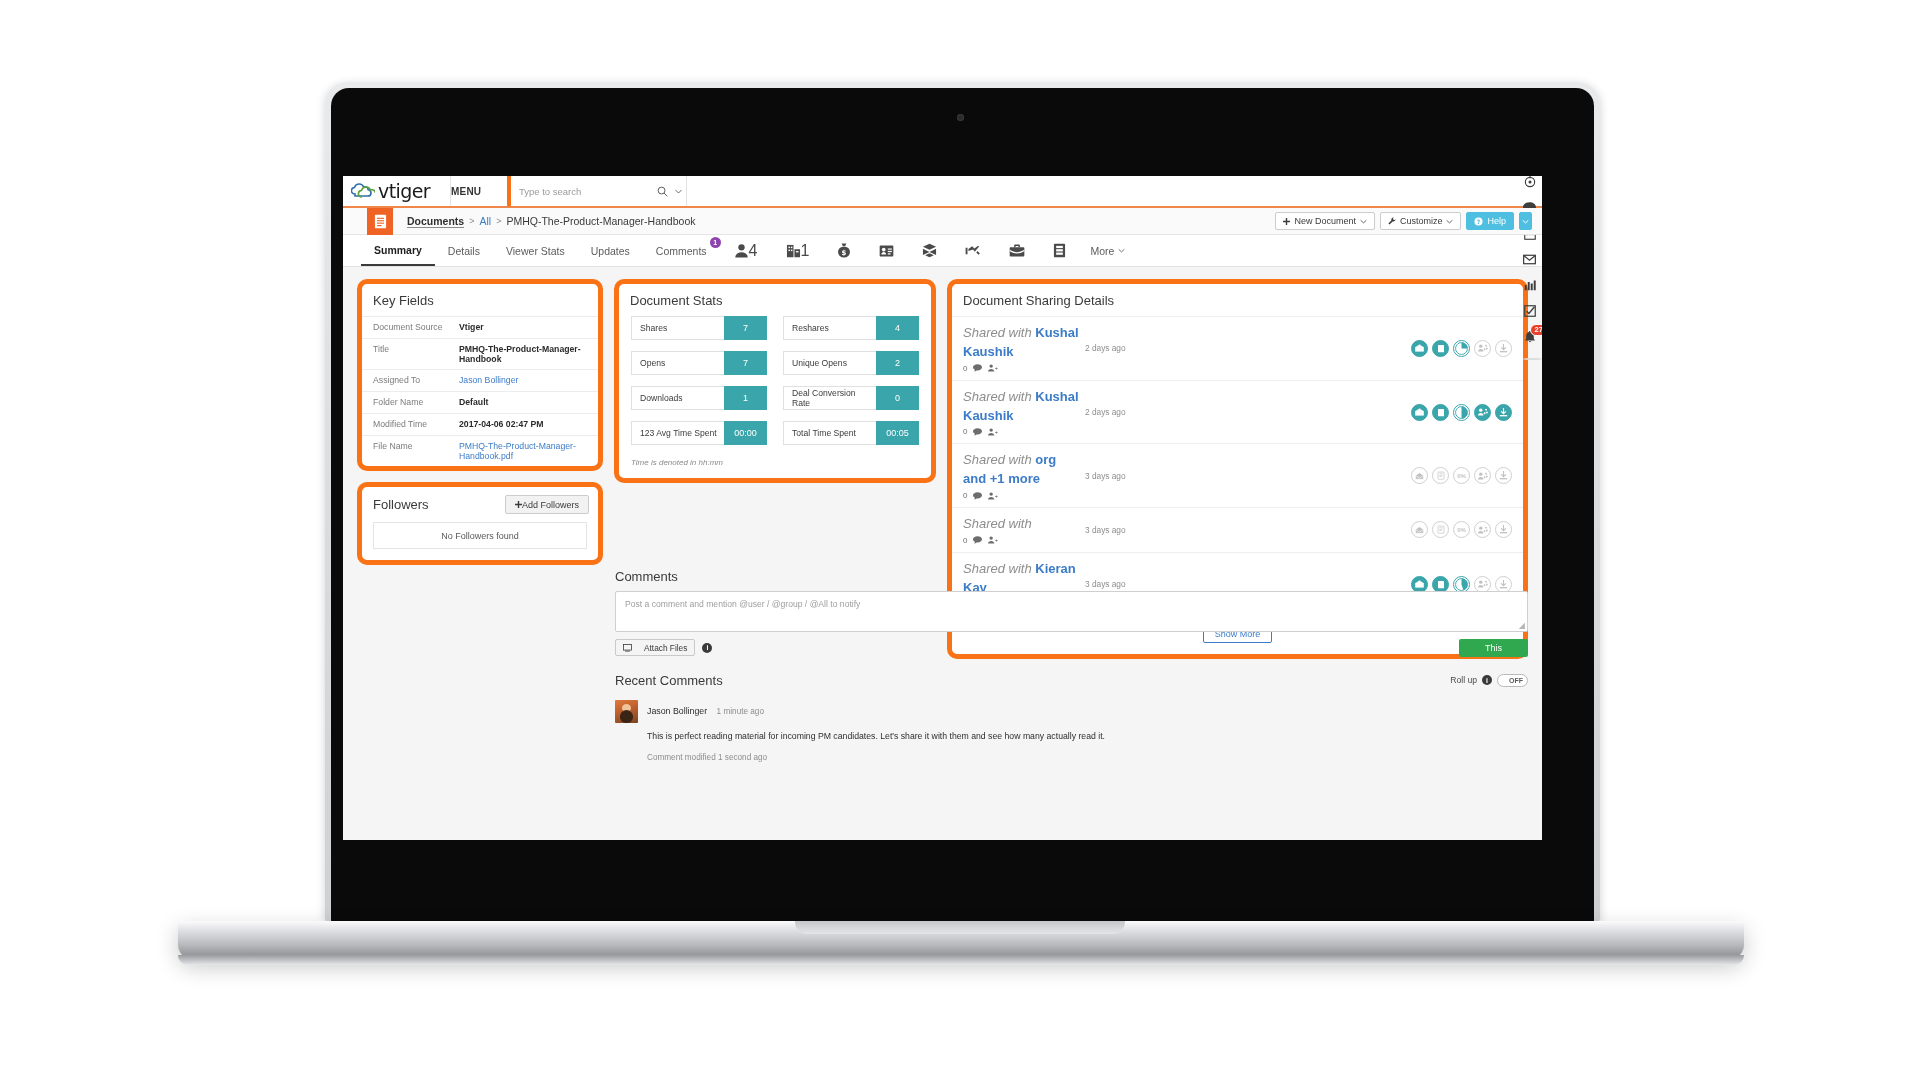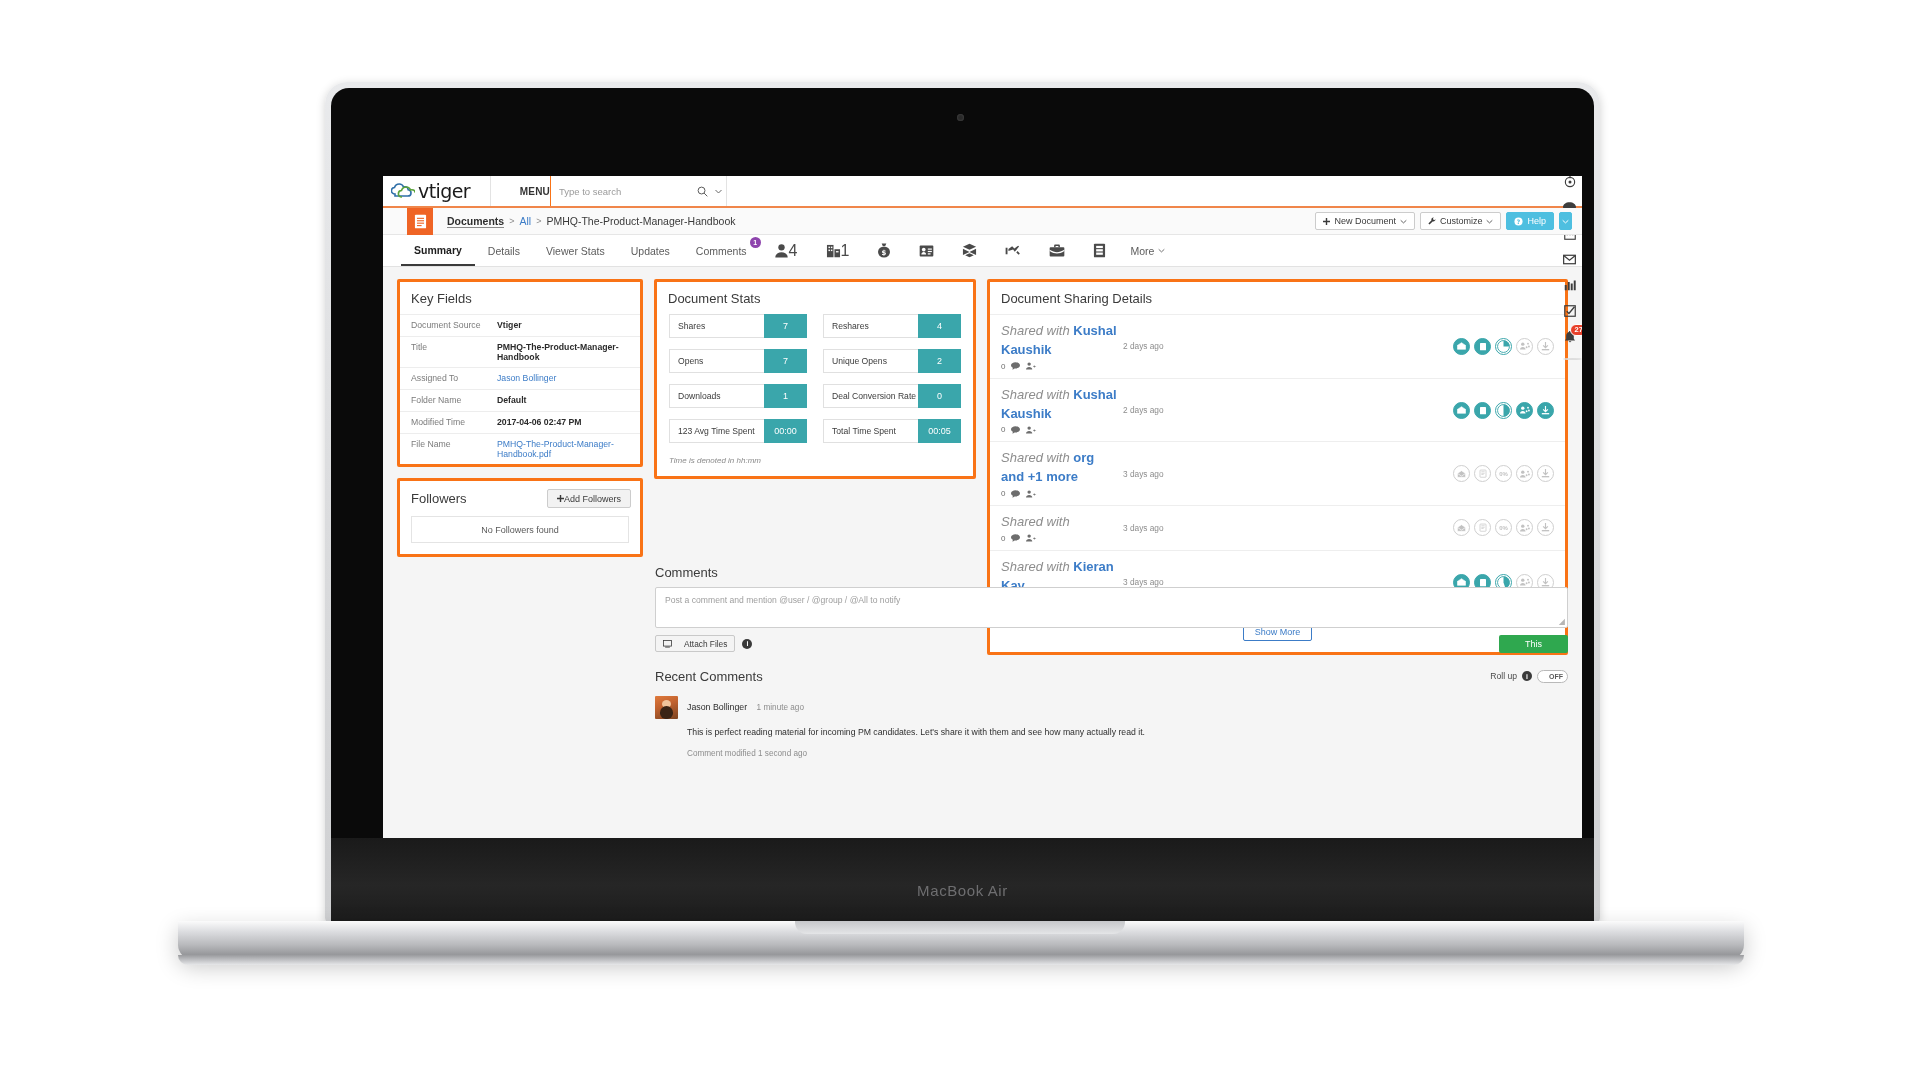--- a/index.html
+++ b/index.html
@@ -22,21 +22,21 @@
   .lid-inner {
     position:absolute; left:331px; top:88px; width:1263px; height:836px;
     background:#0a0a0a; border-radius:18px 18px 4px 4px;
   }
   .camera {
     position:absolute; left:957px; top:114px; width:7px; height:7px;
     border-radius:50%; background:#2a2a2a;
     box-shadow:inset 0 0 2px #555;
   }
   .screen {
-    position:absolute; left:383px; top:176px; width:1199px; height:664px;
+    position:absolute; left:343px; top:176px; width:1199px; height:664px;
     background:#f5f5f5; overflow:hidden;
   }
   .hinge-bar {
     position:absolute; left:331px; top:838px; width:1263px; height:86px;
     background:linear-gradient(180deg,#1a1a1a 0%, #262626 55%, #1b1b1b 100%);
     border-radius:0 0 4px 4px;
   }
   .macbook-label {
     position:absolute; left:0; right:0; top:44px; text-align:center;
     color:#6e6e70; font-size:15px; letter-spacing:.6px;
@@ -60,21 +60,21 @@
   }
 
   
   .topbar {
     height:32px; background:#ffffff; border-bottom:2px solid #f0864a;
     display:flex; align-items:stretch; position:relative;
   }
   .logo-cell { width:108px; display:flex; align-items:center; padding-left:8px; border-right:1px solid #e3e3e3; }
   .logo-mark { width:24px; height:17px; position:relative; margin-right:3px; }
   .logo-text { font-size:19px; font-weight:400; color:#1b1b1b; letter-spacing:-.6px; font-family:"DejaVu Sans", sans-serif; }
-  .menu-cell { width:60px; display:flex; align-items:center; justify-content:flex-end; border-right:1px solid #f97316; }
+  .menu-cell { width:60px; display:flex; align-items:center; justify-content:flex-start; border-right:4px solid #f97316; }
   .menu-cell span { font-size:10px; font-weight:700; color:#333; letter-spacing:.2px; }
   .search-cell { width:176px; display:flex; align-items:center; padding:0 8px; border-right:1px solid #e3e3e3; gap:6px; }
   .search-cell input {
     border:none; outline:none; flex:1; font-size:9.5px; color:#555;
     font-family:"Liberation Sans", sans-serif; background:transparent;
   }
   .search-cell input::placeholder { color:#9a9a9a; }
   .topicons { margin-left:auto; display:flex; align-items:flex-start; gap:14px; padding-right:0;flex-direction:column; }
   .ticon { width:13px; height:13px; color:#3d3d3d; display:flex; align-items:center; justify-content:center; position:relative; }
   .bell-wrap { position:relative; }
@@ -122,21 +122,21 @@
   }
   .tab-ico { padding:0 14px; height:31px; display:flex; align-items:center; position:relative; color:#4a4a4a; cursor:pointer; }
   .tab-more { padding:0 10px; height:31px; display:flex; align-items:center; gap:4px; font-size:10.5px; color:#5c5c5c; cursor:pointer; }
 
   
   .content { padding:12px 14px; display:flex; gap:11px; align-items:flex-start; }
   .col-left { width:246px; display:flex; flex-direction:column; gap:11px; }
   .col-mid { width:min-content; flex:0 0 auto; display:flex; flex-direction:column; gap:11px; }
   .col-right { flex:1; display:flex; flex-direction:column; gap:11px; }
 
-  .card { background:#fff; border:3px solid #f97316; border-radius:2px; }
+  .card { background:#fff; border:5px solid #f97316; border-radius:10px; }
   .card-title { font-size:13px; color:#3a3a3a; padding:9px 11px 8px; font-weight:400; }
 
   
   .kf-row { display:flex; border-top:1px solid #ededed; min-height:22px; }
   .kf-label { width:97px; padding:5px 0 5px 11px; font-size:8.7px; color:#7b7b7b; }
   .kf-val { flex:1; padding:5px 9px 5px 0; font-size:8.7px; color:#2b2b2b; font-weight:700; }
   .kf-val.link { color:#3c7cc7; font-weight:400; }
 
   
   .fol-head { display:flex; align-items:center; padding:8px 9px 8px 11px; }
@@ -916,19 +916,16 @@
             <span class="rc-time">1 minute ago</span>
           </div>
           <div class="rc-text">This is perfect reading material for incoming PM candidates. Let's share it with them and see how many actually read it.</div>
           <div class="rc-mod">Comment modified 1 second ago</div>
         </div>
       </div>
     </div>
 
   </div>
 
-  <div class="hinge-bar">
-    <div class="macbook-label">MacBook Air</div>
-  </div>
   <div class="base"></div>
   <div class="base-notch"></div>
   <div class="base-foot"></div>
 </div>
 
 </body></html>

